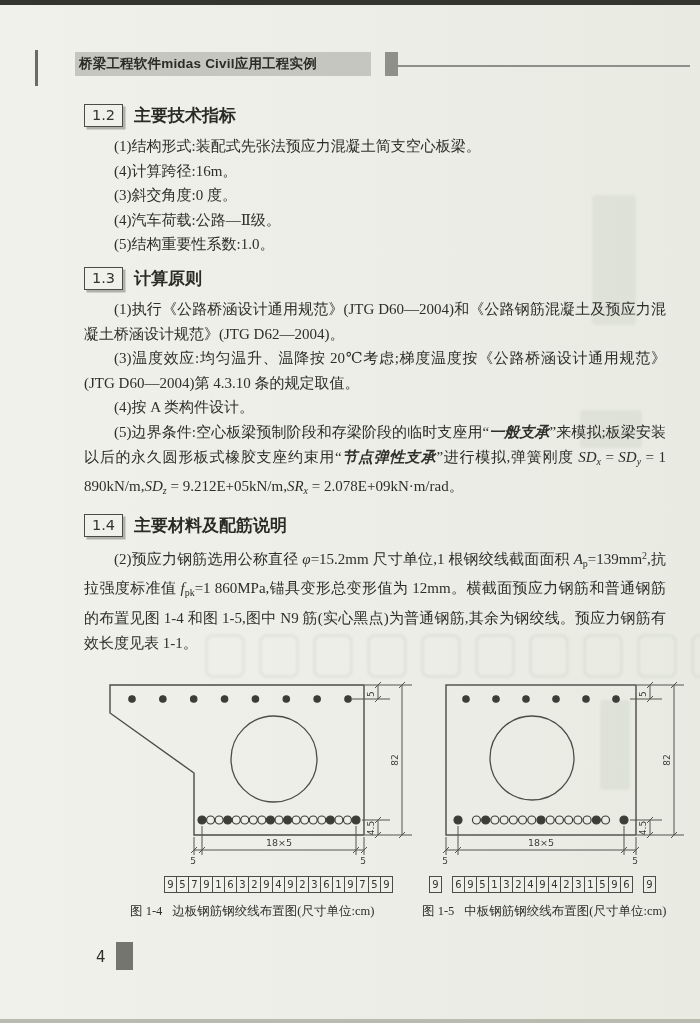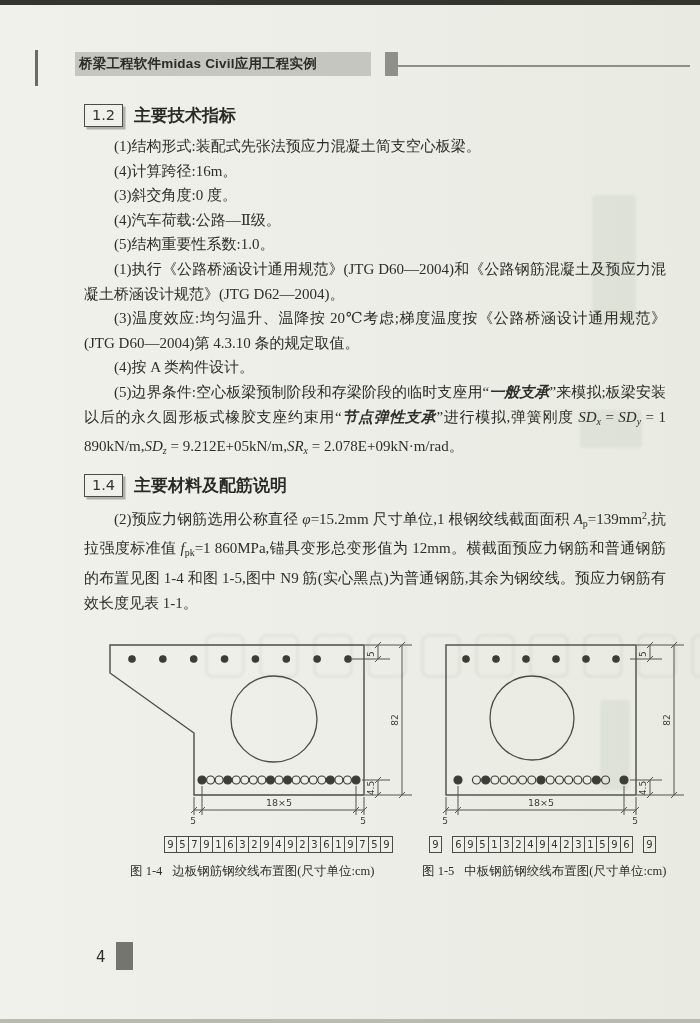--- a/index.html
+++ b/index.html
@@ -97,20 +97,24 @@
       <span class="sec-title">主要技术指标</span>
     </div>
     <div class="paras">
         <p class="para"><span>(1)结构形式:装配式先张法预应力混凝土简支空心板梁。</span></p>
         <p class="para"><span>(4)计算跨径:16m。</span></p>
         <p class="para"><span>(3)斜交角度:0 度。</span></p>
         <p class="para"><span>(4)汽车荷载:公路—Ⅱ级。</span></p>
         <p class="para"><span>(5)结构重要性系数:1.0。</span></p>
       </div>
 
+    <div class="sec-head">
+      <span class="sec-num">1.3</span>
+      <span class="sec-title">计算原则</span>
+    </div>
     <div class="paras">
         <p class="para"><span>(1)执行《公路桥涵设计通用规范》(JTG D60—2004)和《公路钢筋混凝土及预应力混凝土桥涵设计规范》(JTG D62—2004)。</span></p>
         <p class="para"><span>(3)温度效应:均匀温升、温降按 20℃考虑;梯度温度按《公路桥涵设计通用规范》(JTG D60—2004)第 4.3.10 条的规定取值。</span></p>
         <p class="para"><span>(4)按 A 类构件设计。</span></p>
         <p class="para"><span>(5)边界条件:空心板梁预制阶段和存梁阶段的临时支座用“</span><span class="bq">一般支承</span><span>”来模拟;板梁安装以后的永久圆形板式橡胶支座约束用“</span><span class="bq">节点弹性支承</span><span>”进行模拟,弹簧刚度 </span><span class="it">SD</span><span class="it sub">x</span><span> = </span><span class="it">SD</span><span class="it sub">y</span><span> = 1 890kN/m,</span><span class="it">SD</span><span class="it sub">z</span><span> = 9.212E+05kN/m,</span><span class="it">SR</span><span class="it sub">x</span><span> = 2.078E+09kN·m/rad。</span></p>
       </div>
 
     <div class="sec-head">
       <span class="sec-num">1.4</span>
       <span class="sec-title">主要材料及配筋说明</span>

